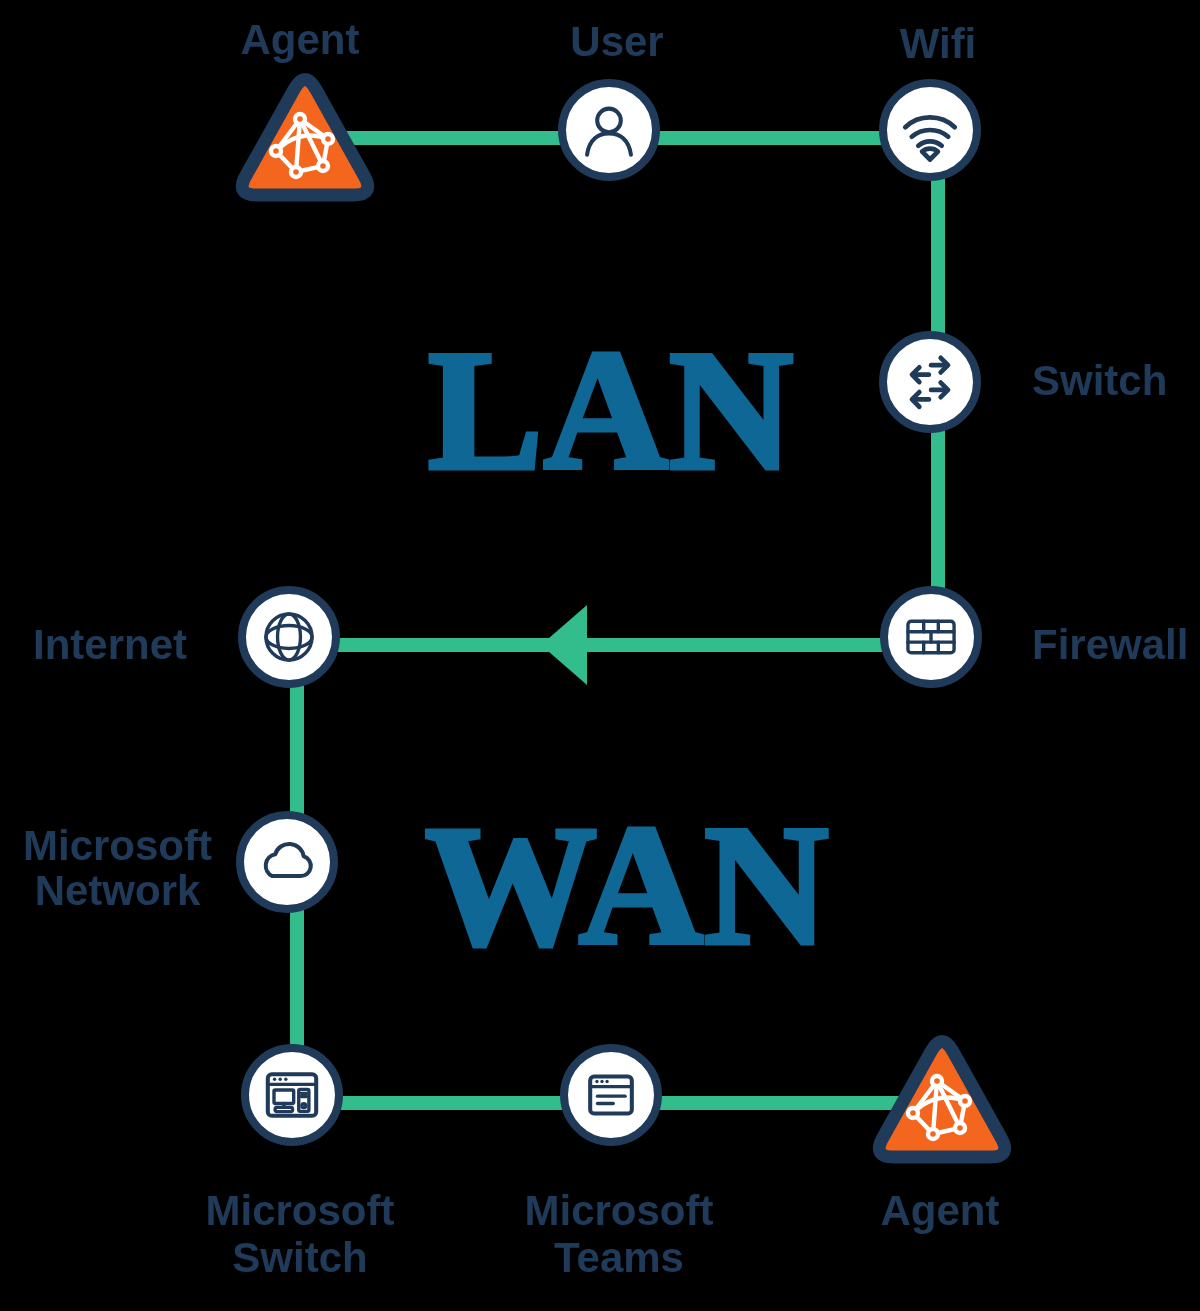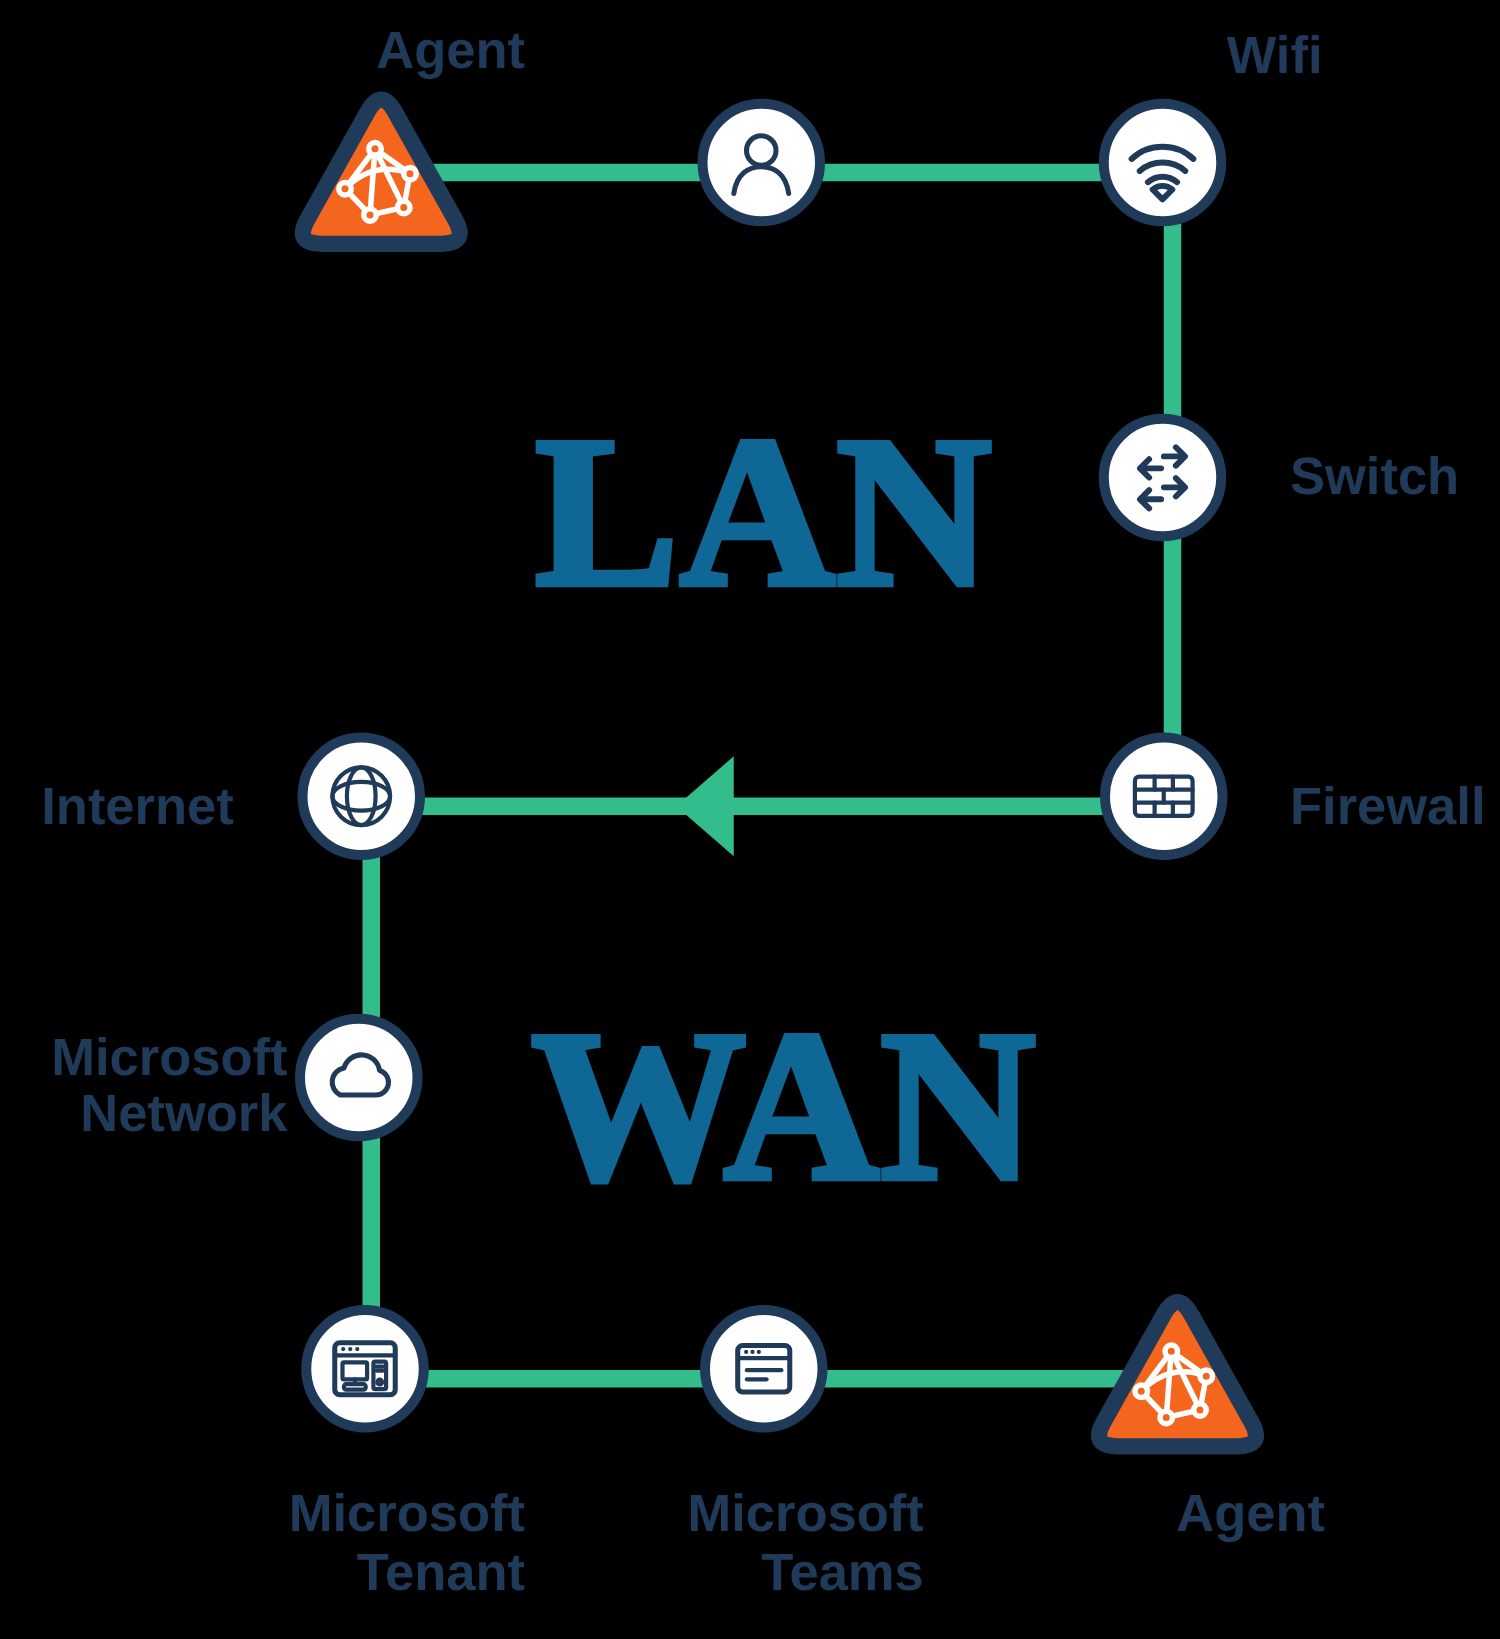--- a/index.html
+++ b/index.html
@@ -30,21 +30,21 @@
   .node svg{width:72px;height:72px;}
   .node svg *{stroke:var(--navy);stroke-width:3.6;fill:none;stroke-linecap:round;stroke-linejoin:round;}
   .node svg .thick{stroke-width:4.2;}
   .node svg .thin{stroke-width:3;}
   .node svg .dot{fill:var(--navy);stroke:none;}
 
   .tri{position:absolute;width:160px;height:150px;z-index:2;}
 
   .label{position:absolute;color:var(--navy);font-size:42px;font-weight:600;
     line-height:1.12;z-index:3;}
-  .center{text-align:right;}
+  .center{text-align:center;}
   .right{text-align:center;}
 </style>
 </head>
 <body>
 
 <div class="canvas">
 
   <div class="line" style="left:302px;top:131px;width:315px;height:14px"></div>
   <div class="line" style="left:617px;top:131px;width:321px;height:14px"></div>
   <div class="line" style="left:931px;top:138px;width:14px;height:252px"></div>
@@ -167,22 +167,23 @@
       <path d="M75 59 L71 112"></path>
       <circle cx="75" cy="59" r="5" fill="#F4661D"></circle>
       <circle cx="103" cy="79" r="5" fill="#F4661D"></circle>
       <circle cx="98" cy="106" r="5" fill="#F4661D"></circle>
       <circle cx="71" cy="112" r="5" fill="#F4661D"></circle>
       <circle cx="51" cy="91" r="5" fill="#F4661D"></circle>
     </g>
   </svg>
 
   <div class="label center" style="left:180px;top:16px;width:240px">Agent</div>
+  <div class="label center" style="left:497px;top:18px;width:240px">User</div>
   <div class="label center" style="left:818px;top:20px;width:240px">Wifi</div>
   <div class="label" style="left:1032px;top:357px">Switch</div>
   <div class="label" style="left:1032px;top:621px">Firewall</div>
   <div class="label right" style="left:10px;top:621px;width:200px">Internet</div>
   <div class="label center" style="left:5px;top:824px;width:225px;line-height:1.07">Microsoft Network</div>
-  <div class="label center" style="left:180px;top:1187px;width:240px">Microsoft Tenant</div>
+  <div class="label center" style="left:180px;top:1187px;width:240px">Microsoft Switch</div>
   <div class="label center" style="left:499px;top:1187px;width:240px">Microsoft Teams</div>
   <div class="label center" style="left:820px;top:1187px;width:240px">Agent</div>
 
 </div>
 
 </body></html>

